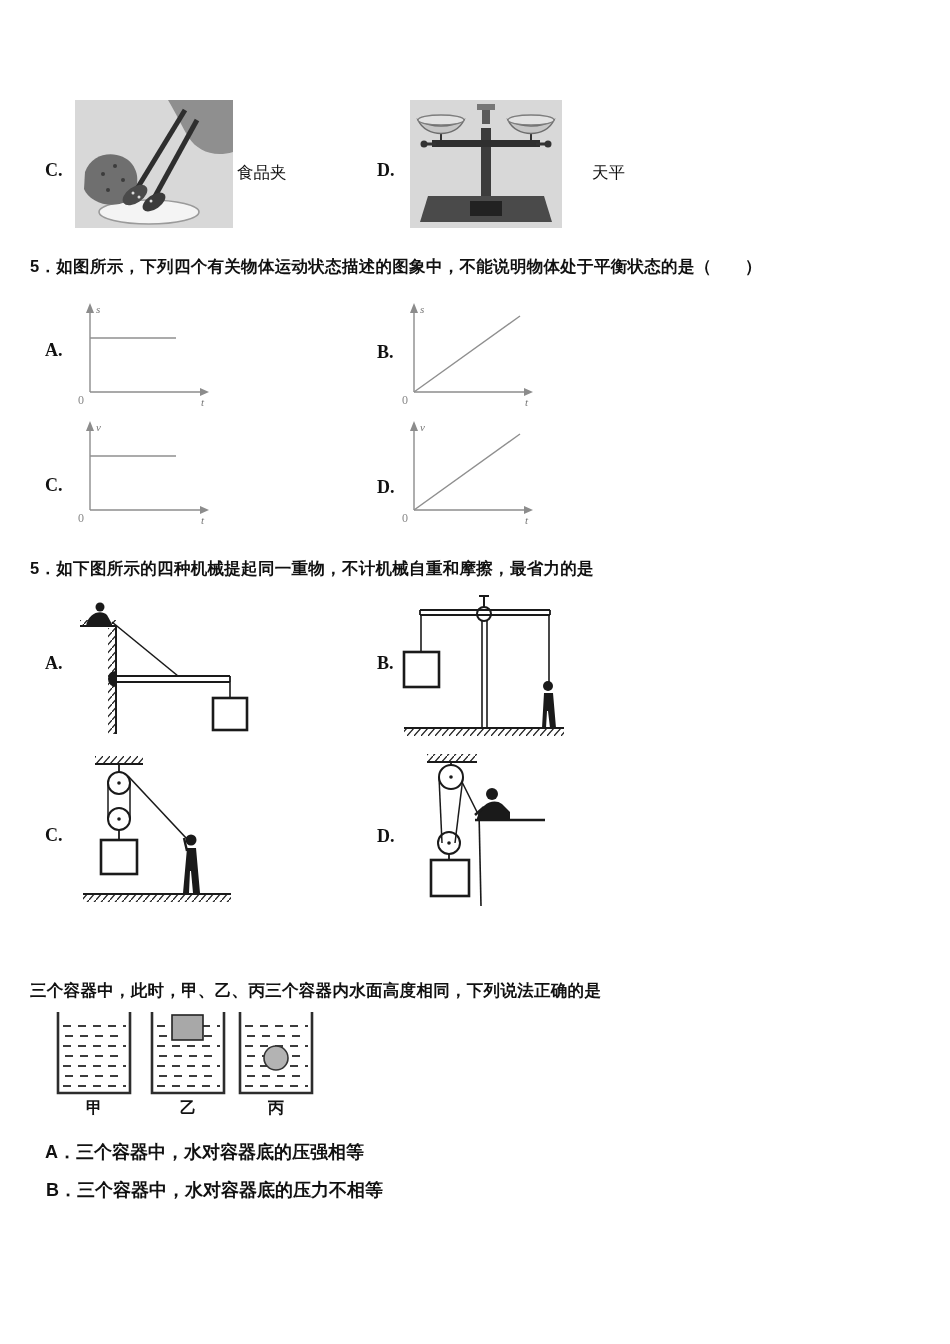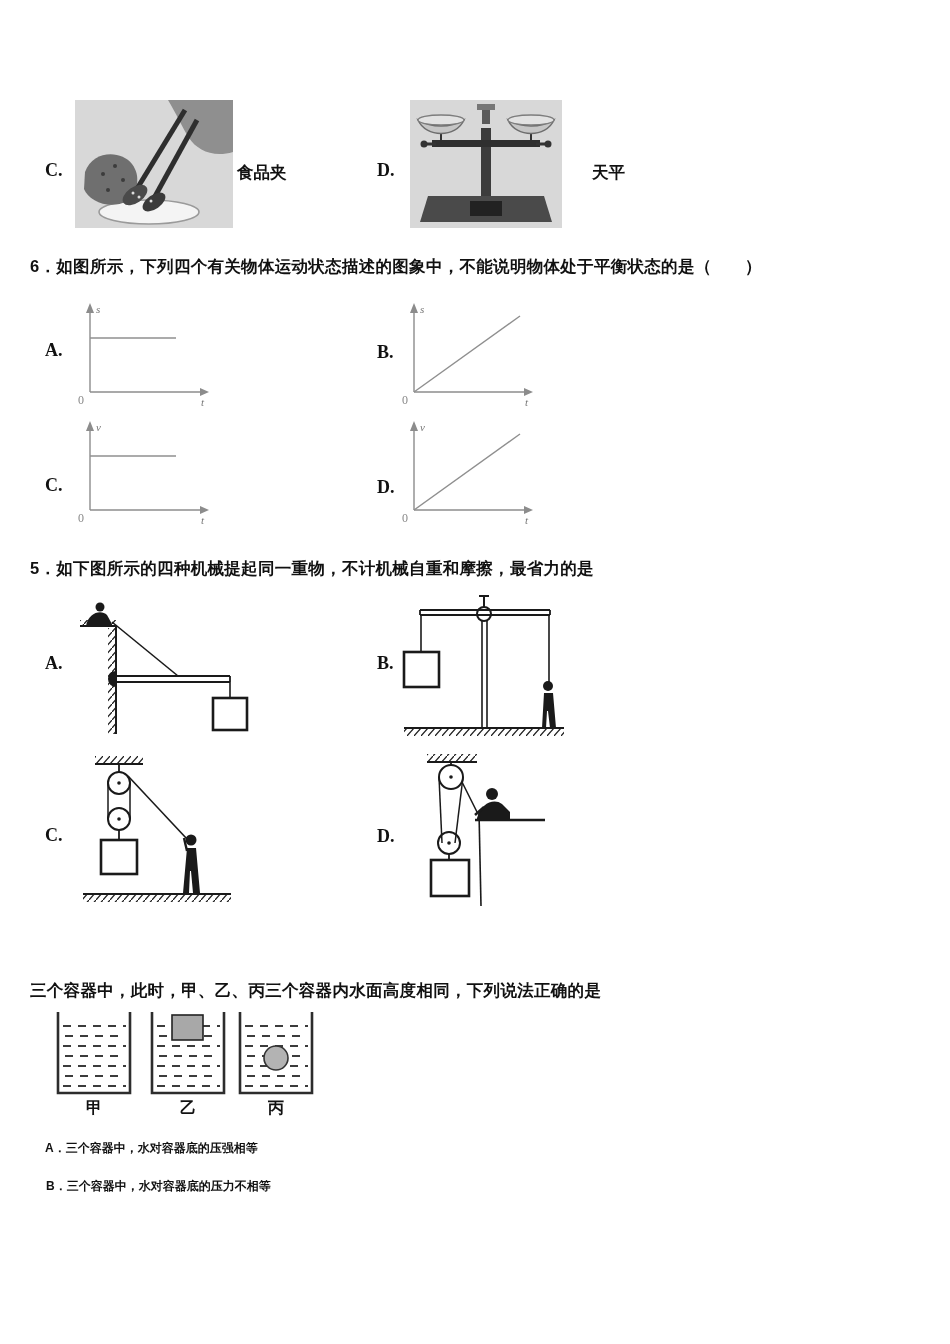--- a/index.html
+++ b/index.html
@@ -1,22 +1,22 @@
 <!DOCTYPE html>
 <html><head>
 <meta charset="utf-8">
 <style>
   html,body{margin:0;padding:0;background:#fff;}
   .page{position:relative;width:950px;height:1344px;background:#ffffff;overflow:hidden;
         font-family:"Liberation Sans","DejaVu Sans",sans-serif;color:#111;}
   .abs{position:absolute;}
   .qtext{font-size:16.5px;font-weight:bold;letter-spacing:0.3px;white-space:nowrap;}
   .optletter{font-family:"Liberation Serif","DejaVu Serif",serif;font-size:18px;font-weight:bold;}
-  .caption{font-size:16.5px;font-weight:bold;}
-  .optrow{font-size:12px;font-weight:bold;white-space:nowrap;}
+  .caption{font-size:16.5px;font-weight:normal;}
+  .optrow{font-size:18px;font-weight:bold;white-space:nowrap;}
   .blabel{font-size:16px;font-weight:bold;transform:translateX(-50%);}
   
   .axis{stroke:#8c8c8c;stroke-width:1.4;}
   .axis-fill{fill:#8c8c8c;}
   .axis-label{font-family:"Liberation Serif","DejaVu Serif",serif;font-style:italic;
               font-size:11px;fill:#777;}
   .origin-label{font-family:"Liberation Serif","DejaVu Serif",serif;font-style:normal;
               font-size:12px;fill:#888;}
   .plot-line{stroke:#8f8f8f;stroke-width:1.4;fill:none;}
   
@@ -68,21 +68,21 @@
     <circle cx="138" cy="44" r="3.5" fill="#333"></circle>
     <line x1="31" y1="40" x2="31" y2="30" stroke="#333" stroke-width="2"></line>
     <line x1="121" y1="40" x2="121" y2="30" stroke="#333" stroke-width="2"></line>
     <path d="M8,20 C16,38 46,38 54,20 C40,28 22,28 8,20 Z" fill="#c6c6c6" stroke="#6d6d6d" stroke-width="1.5"></path>
     <ellipse cx="31" cy="20" rx="23" ry="5" fill="#e2e2e2" stroke="#7d7d7d" stroke-width="1.3"></ellipse>
     <path d="M98,20 C106,38 136,38 144,20 C130,28 112,28 98,20 Z" fill="#c6c6c6" stroke="#6d6d6d" stroke-width="1.5"></path>
     <ellipse cx="121" cy="20" rx="23" ry="5" fill="#e2e2e2" stroke="#7d7d7d" stroke-width="1.3"></ellipse>
   </svg>
   <span class="abs caption" style="left:592px;top:162px;">天平</span>
 
-  <div class="abs qtext" style="left:30px;top:256px;">6．如图所示，下列四个有关物体运动状态描述的图象中，不能说明物体处于平衡状态的是（　　）</div>
+  <div class="abs qtext" style="left:30px;top:256px;">5．如图所示，下列四个有关物体运动状态描述的图象中，不能说明物体处于平衡状态的是（　　）</div>
 
   <span class="abs optletter" style="left:45px;top:340px;">A.</span>
   <svg class="abs" style="left:76px;top:300px;" width="140" height="108">
     <line class="axis" x1="14" y1="92" x2="14" y2="9"></line>
       <polygon class="axis-fill" points="14,3 10,13 18,13"></polygon>
     <line class="axis" x1="14" y1="92" x2="127" y2="92"></line>
       <polygon class="axis-fill" points="133,92 124,88 124,96"></polygon>
     <text class="axis-label" x="20" y="13">s</text>
     <text class="axis-label" x="125" y="106">t</text>
     <text class="origin-label" x="2" y="104">0</text>

